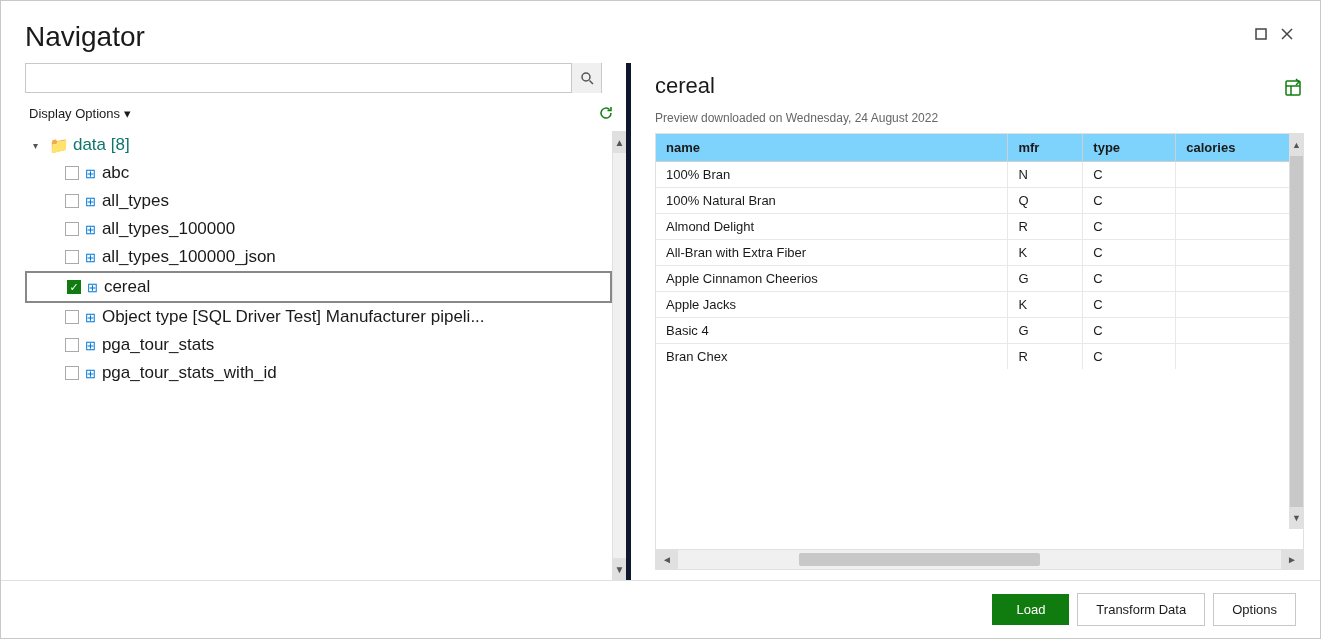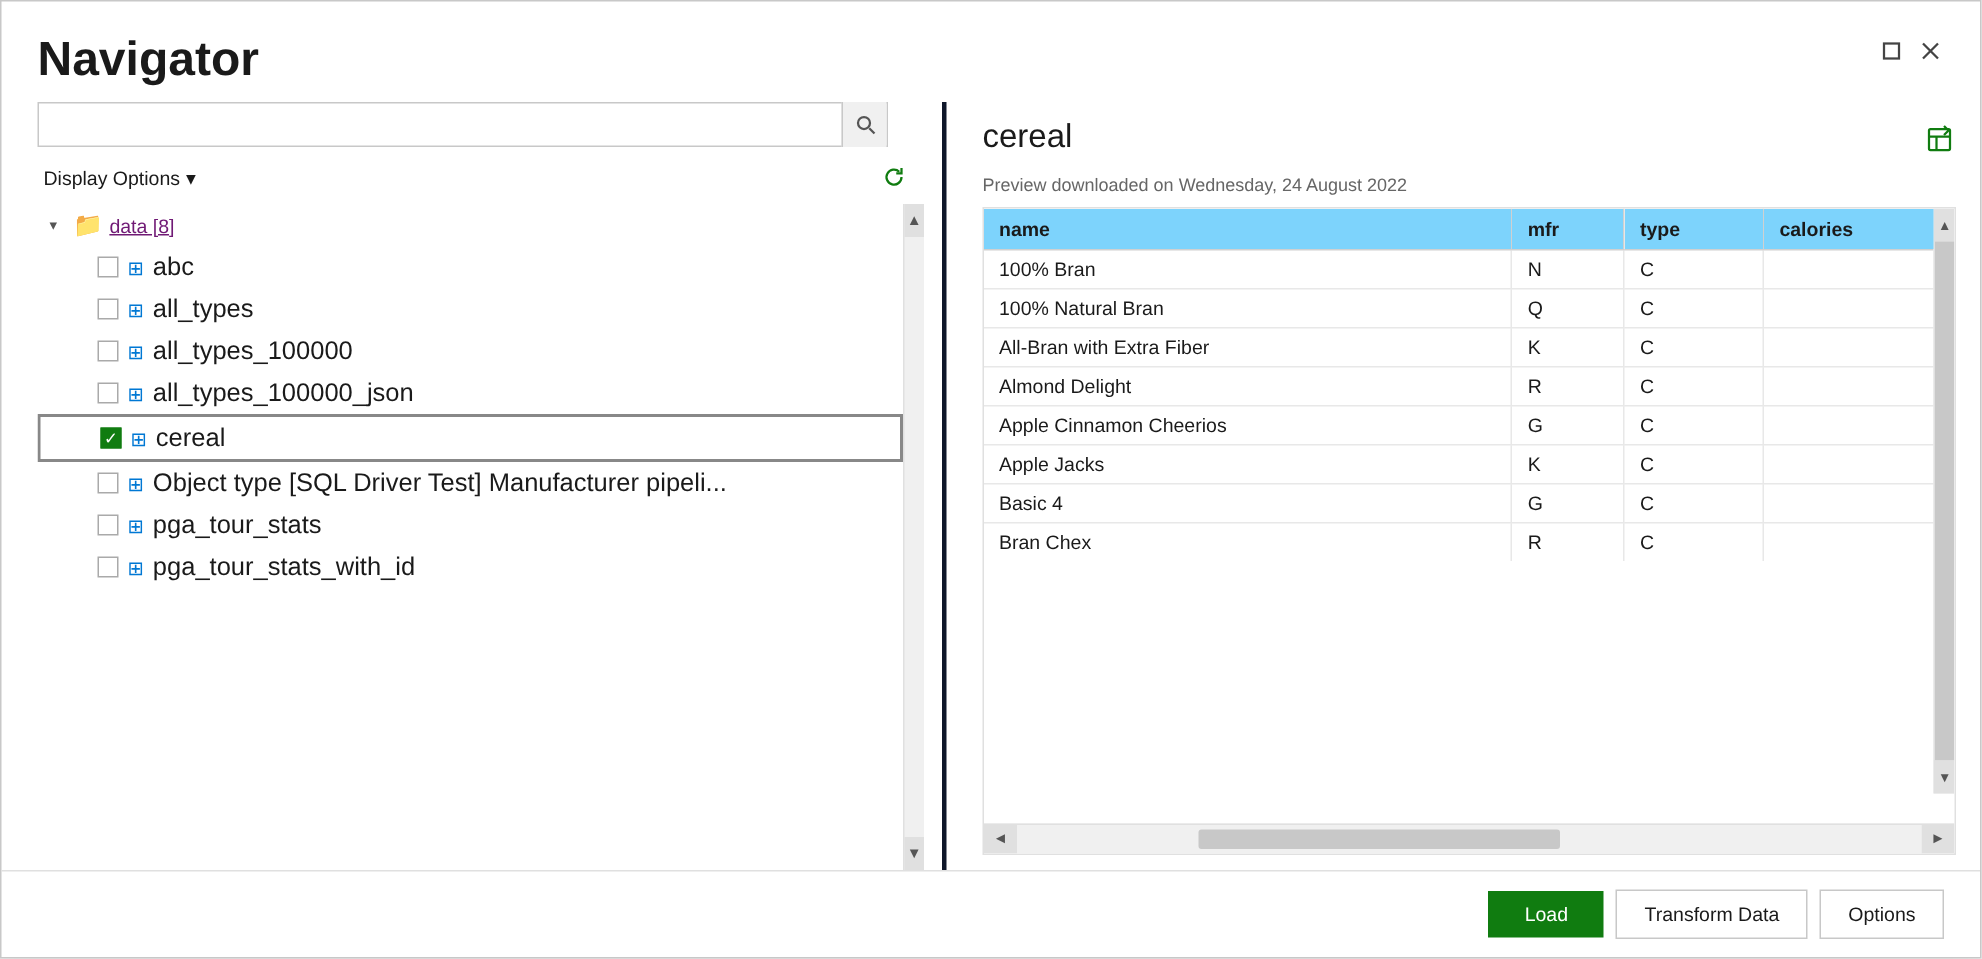--- a/index.html
+++ b/index.html
@@ -23,22 +23,22 @@
       position: relative;
     }
     .title-bar {
       display: flex;
       align-items: flex-start;
       justify-content: space-between;
       padding: 20px 24px 10px 24px;
       flex-shrink: 0;
     }
     .dialog-title {
-      font-size: 32px;
-      font-weight: 700;
+      font-size: 28px;
+      font-weight: 400;
       color: #1a1a1a;
     }
     .title-controls {
       display: flex;
       gap: 8px;
       align-items: center;
       margin-top: 4px;
     }
     .title-btn {
       width: 18px;
@@ -57,22 +57,22 @@
       flex: 1;
       overflow: hidden;
       padding: 0 0 0 0;
     }
     
     .left-panel {
       width: 630px;
       flex-shrink: 0;
       display: flex;
       flex-direction: column;
-      padding: 0 12px 0 24px;
-      border-right: 3px solid #0f172a;
+      padding: 0 0 0 24px;
+      border-right: 5px solid #0f172a;
     }
     .search-bar-row {
       display: flex;
       align-items: center;
       margin-bottom: 10px;
       padding-right: 24px;
     }
     .search-input-wrap {
       flex: 1;
       display: flex;
@@ -176,23 +176,22 @@
       color: #555;
       width: 12px;
       flex-shrink: 0;
     }
     .folder-icon {
       font-size: 16px;
       color: #e6ac00;
       flex-shrink: 0;
     }
     .folder-label {
-      font-size: 13px;
-      color: #701a75;
-      text-decoration: underline;
+      font-size: 17px;
+      color: #0f766e;
     }
     .tree-item {
       display: flex;
       align-items: center;
       padding: 4px 8px 4px 40px;
       gap: 6px;
       cursor: pointer;
     }
     .tree-item.selected {
       background: #fff;
@@ -559,28 +558,28 @@
                       <td>C</td>
                       <td></td>
                     </tr>
                     <tr>
                       <td>100% Natural Bran</td>
                       <td>Q</td>
                       <td>C</td>
                       <td></td>
                     </tr>
                     <tr>
+                      <td>Almond Delight</td>
+                      <td>R</td>
+                      <td>C</td>
+                      <td></td>
+                    </tr>
+                    <tr>
                       <td>All-Bran with Extra Fiber</td>
                       <td>K</td>
-                      <td>C</td>
-                      <td></td>
-                    </tr>
-                    <tr>
-                      <td>Almond Delight</td>
-                      <td>R</td>
                       <td>C</td>
                       <td></td>
                     </tr>
                     <tr>
                       <td>Apple Cinnamon Cheerios</td>
                       <td>G</td>
                       <td>C</td>
                       <td></td>
                     </tr>
                     <tr>

